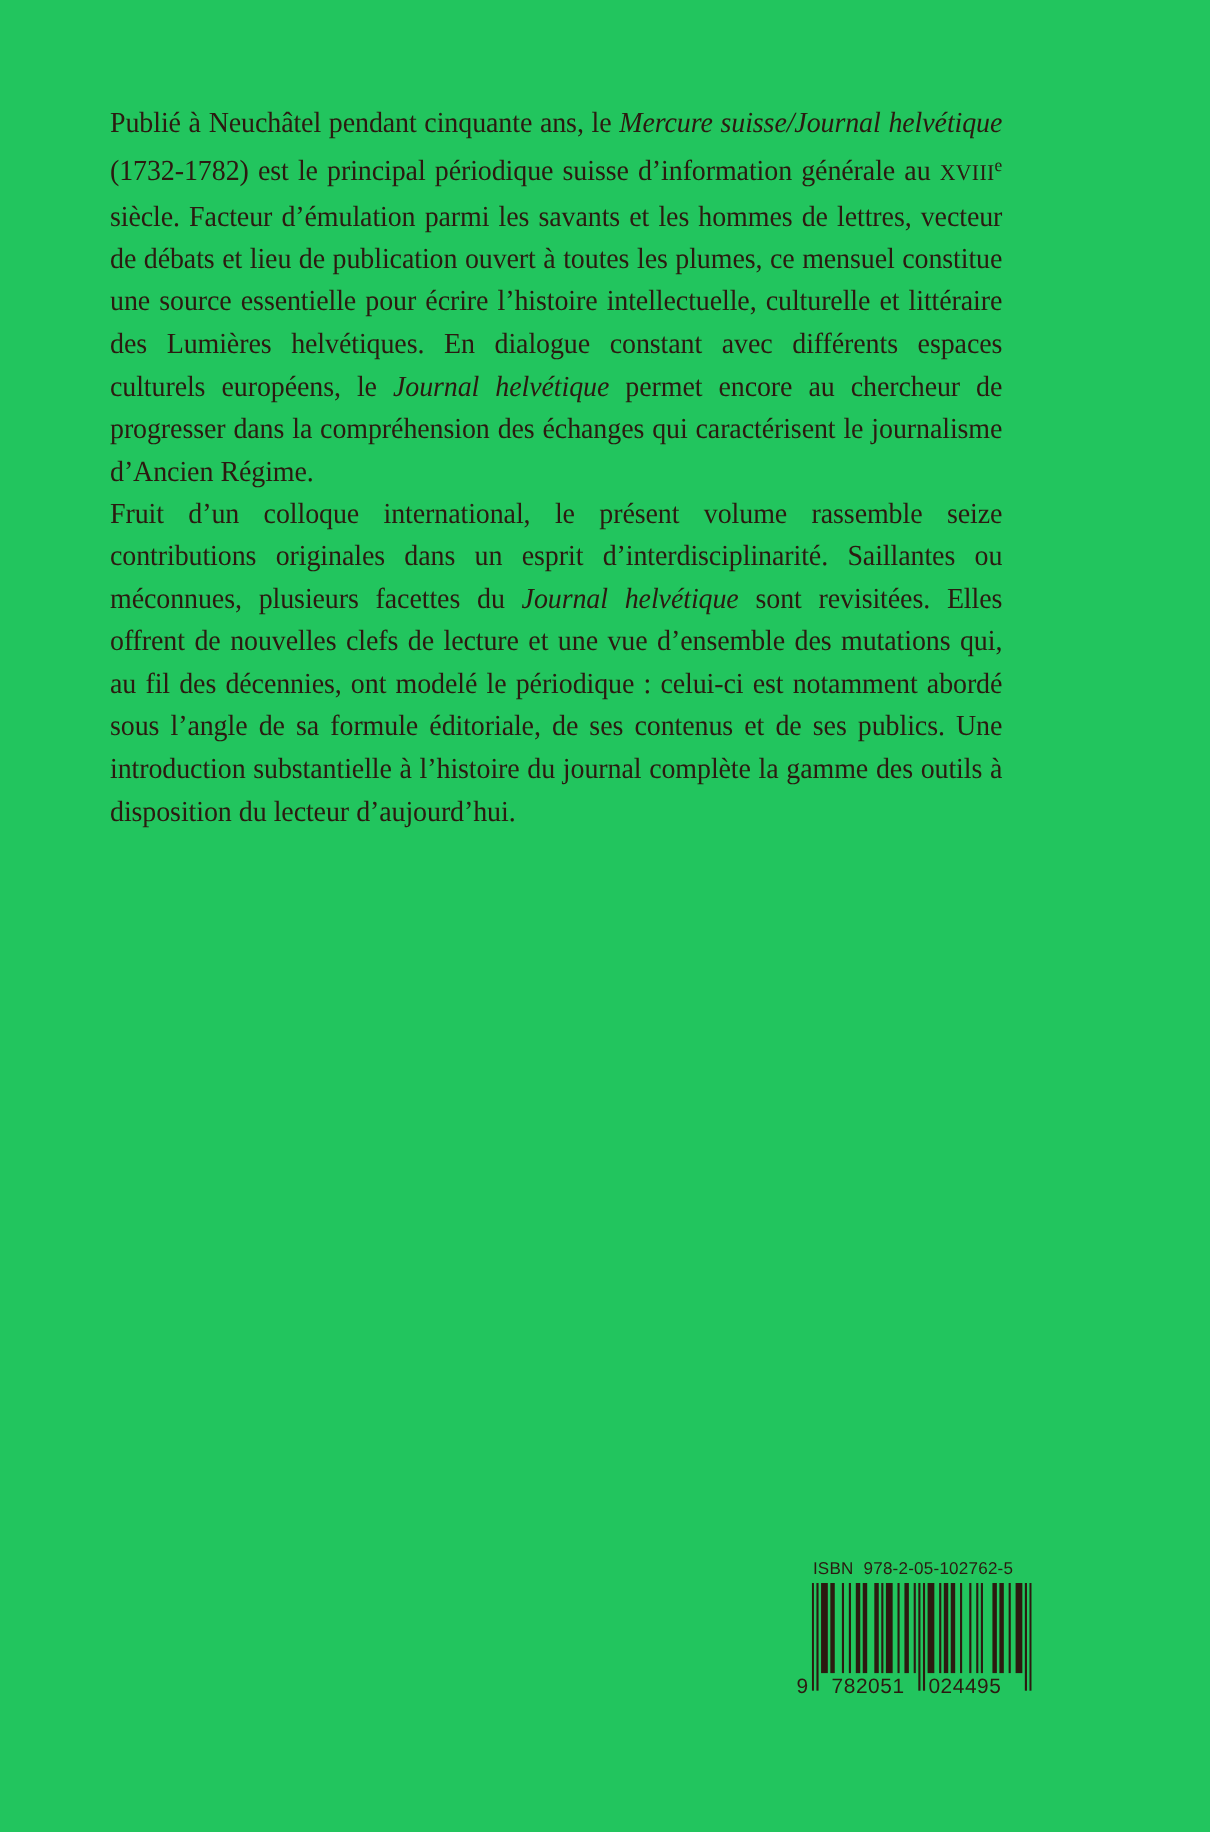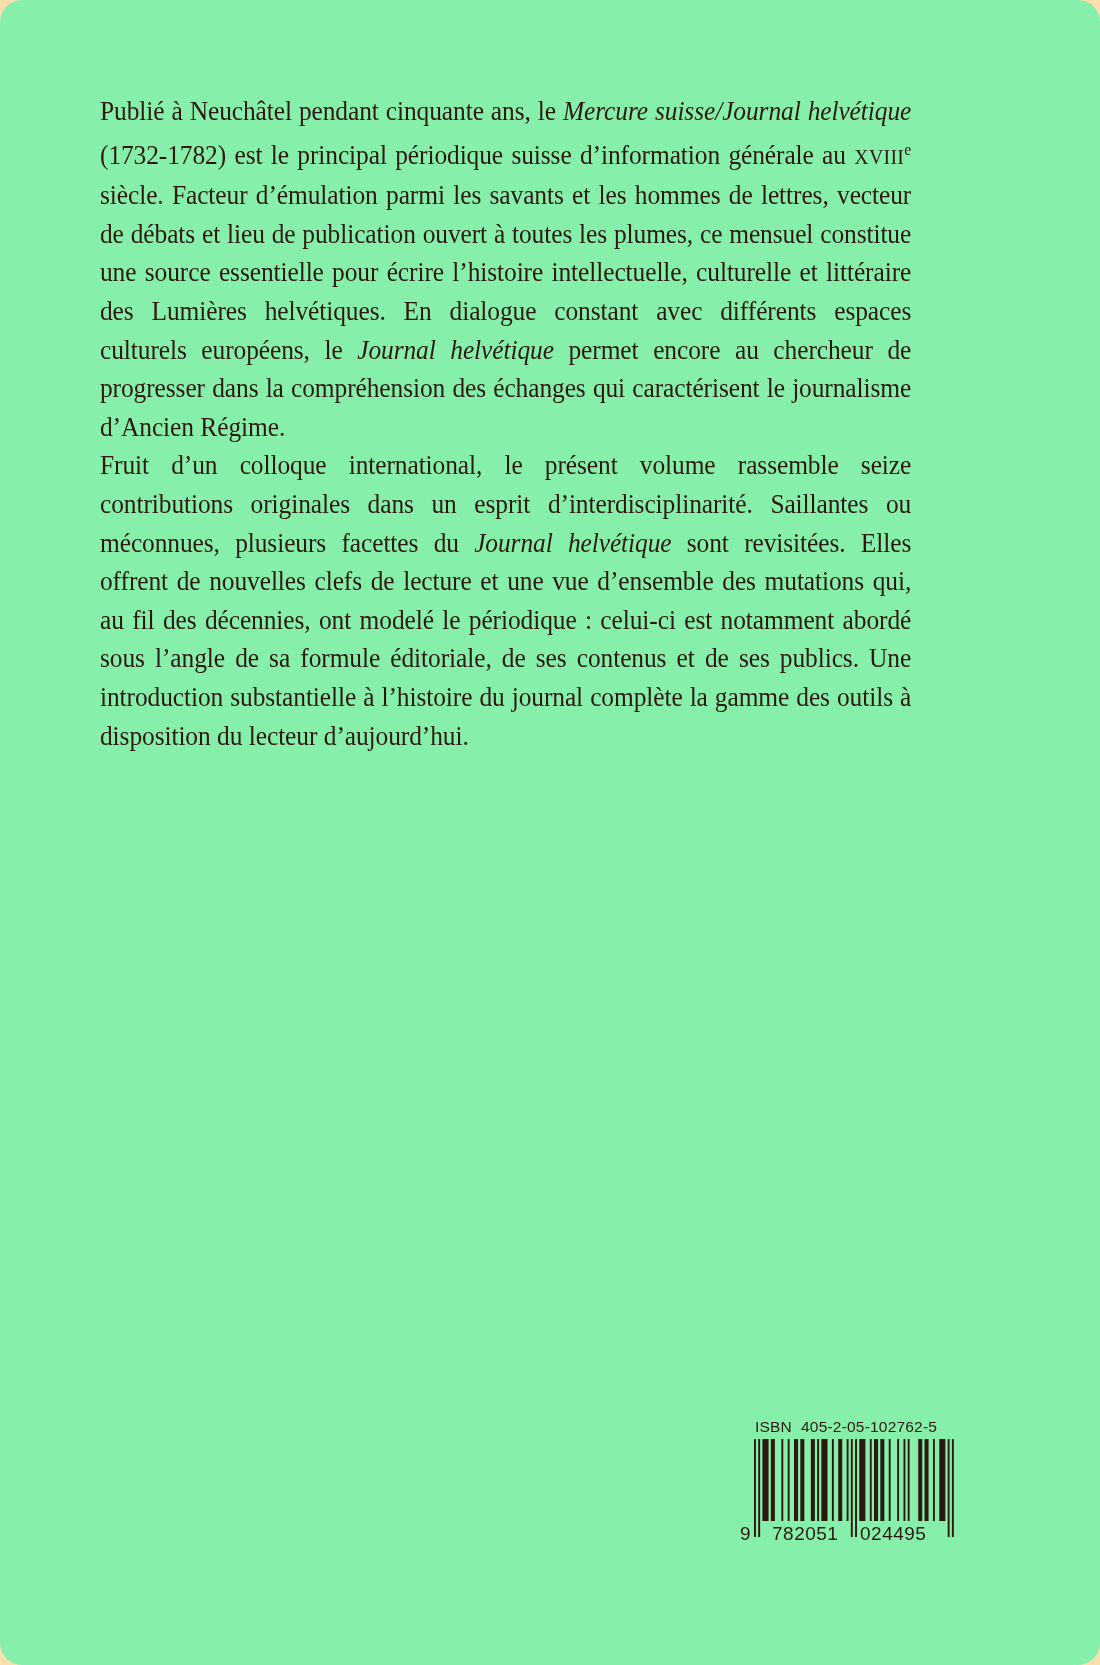--- a/index.html
+++ b/index.html
@@ -12,22 +12,21 @@
     background: #fbdfac;
     font-family: "Liberation Serif", "DejaVu Serif", serif;
     color: #2c1a10;
     overflow: hidden;
     position: relative;
   }
 
   .page {
     position: absolute;
     inset: 0;
-    background: #86efac;
-    border-radius: 22px;
+    background: #22c55e;
   }
 
   .blurb {
     position: absolute;
     left: 100px;
     top: 92px;
     width: 845px;
   }
 
   .para {
@@ -59,21 +58,21 @@
   }
   .sup-e {
     font-size: 0.62em;
     vertical-align: 0.55em;
     letter-spacing: 0;
   }
 
   
   .barcode-block {
     position: absolute;
-    left: 754px;
+    left: 738px;
     top: 1418px;
     width: 200px;
   }
 
   .isbn-line {
     font-family: "Liberation Sans", "DejaVu Sans", sans-serif;
     font-size: 15.5px;
     letter-spacing: 0.2px;
     color: #2c1a10;
     white-space: nowrap;
@@ -131,21 +130,21 @@
     <p class="para">
       <span>Fruit d’un colloque international, le présent volume rassemble seize contributions originales dans un esprit d’interdisciplinarité. Saillantes ou méconnues, plusieurs facettes du </span><i>Journal helvétique</i><span> sont revisitées. Elles offrent de nouvelles clefs de lecture et une vue d’ensemble des mutations qui, au fil des décennies, ont modelé le périodique : celui-ci est notamment abordé sous l’angle de sa formule éditoriale, de ses contenus et de ses publics. Une introduction substantielle à l’histoire du journal complète la gamme des outils à disposition du lecteur d’aujourd’hui.</span>
     </p>
 
   </div>
 
   <div class="barcode-block">
 
     <div class="isbn-line">
       <span>ISBN</span>
-      <span>405-2-05-102762-5</span>
+      <span>978-2-05-102762-5</span>
     </div>
 
     <div class="barcode-wrap">
       <svg class="bars" viewBox="0 0 200 104" preserveAspectRatio="none">
         <g fill="#2c1a10" id="bargroup">
             <rect x="0.000" y="0" width="1.925" height="98.00"></rect>
             <rect x="4.211" y="0" width="1.925" height="98.00"></rect>
             <rect x="8.421" y="0" width="6.136" height="82.00"></rect>
             <rect x="16.842" y="0" width="4.031" height="82.00"></rect>
             <rect x="27.368" y="0" width="1.925" height="82.00"></rect>

